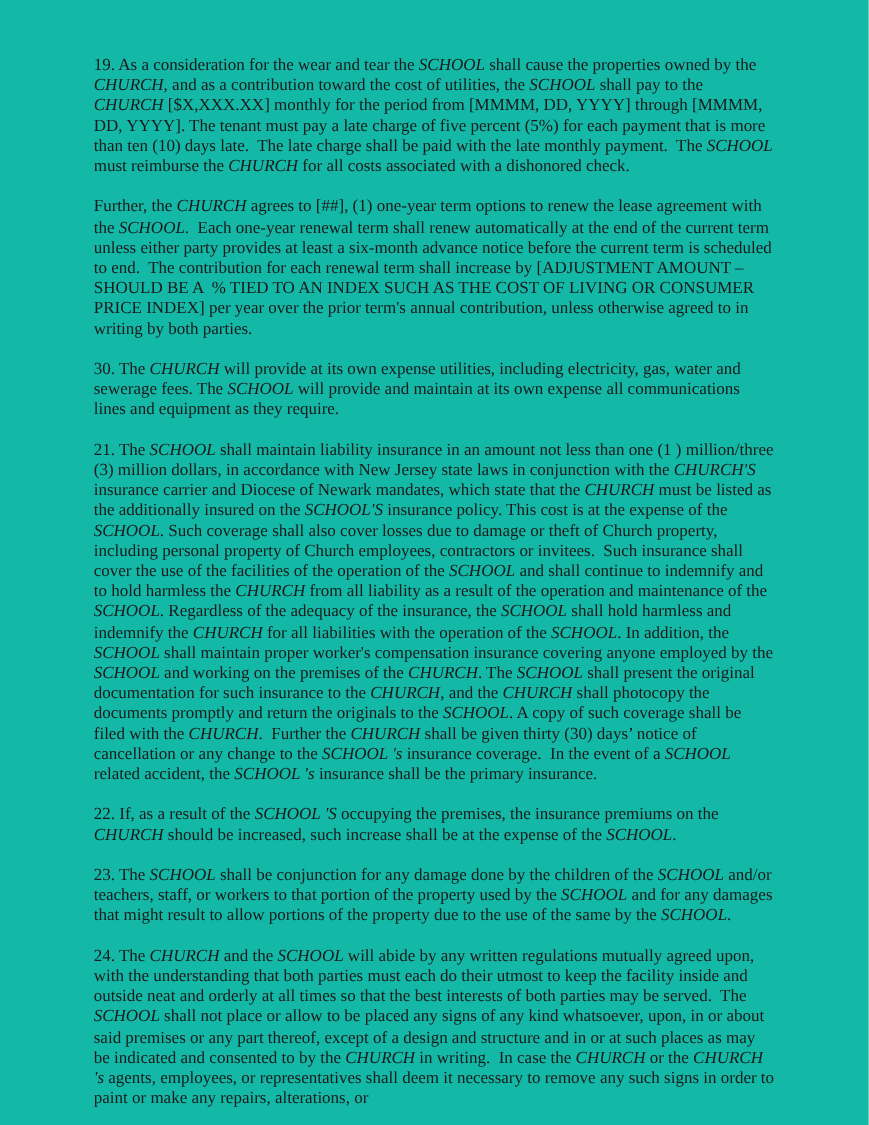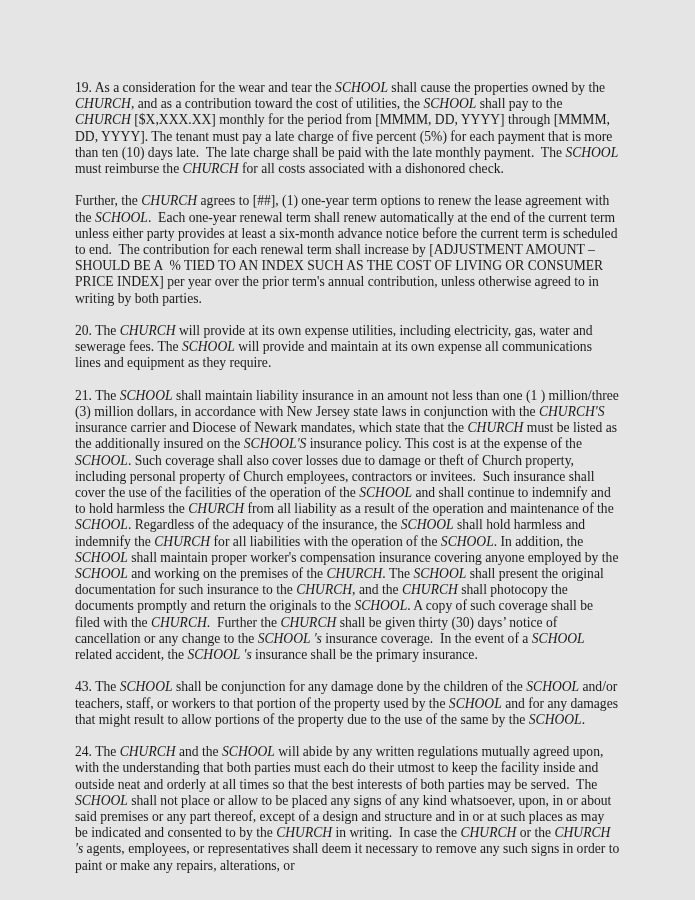--- a/index.html
+++ b/index.html
@@ -9,39 +9,40 @@
   }
   body {
     width: 695px;
     height: 900px;
     overflow: hidden;
   }
   .page {
     box-sizing: border-box;
     width: 695px;
     height: 900px;
-    padding: 80px 75px 0 75px;
-    background: #e5e5e5;
+    padding: 44px 75px 0 75px;
+    background: #14b8a6;
     font-family: "Liberation Serif", "DejaVu Serif", serif;
     font-size: 13.6px;
     line-height: 16.2px;
     color: #1a1a1a;
   }
   .para {
     margin: 0 0 16.2px 0;
     text-align: left;
     white-space: pre-wrap;
   }
   .para i {
     font-style: italic;
   }
 </style>
 </head>
 <body>
 
 <div class="page">
   <p class="para"><span>19. As a consideration for the wear and tear the </span><i>SCHOOL</i><span> shall cause the properties owned by the </span><i>CHURCH</i><span>, and as a contribution toward the cost of utilities, the </span><i>SCHOOL</i><span> shall pay to the </span><i>CHURCH</i><span> [$X,XXX.XX] monthly for the period from [MMMM, DD, YYYY] through [MMMM, DD, YYYY]. The tenant must pay a late charge of five percent (5%) for each payment that is more than ten (10) days late.  The late charge shall be paid with the late monthly payment.  The </span><i>SCHOOL</i><span> must reimburse the </span><i>CHURCH</i><span> for all costs associated with a dishonored check.</span></p>
   <p class="para"><span>Further, the </span><i>CHURCH</i><span> agrees to [##], (1) one-year term options to renew the lease agreement with the </span><i>SCHOOL</i><span>.  Each one-year renewal term shall renew automatically at the end of the current term unless either party provides at least a six-month advance notice before the current term is scheduled to end.  The contribution for each renewal term shall increase by [ADJUSTMENT AMOUNT –  SHOULD BE A  % TIED TO AN INDEX SUCH AS THE COST OF LIVING OR CONSUMER PRICE INDEX] per year over the prior term's annual contribution, unless otherwise agreed to in writing by both parties.</span></p>
-  <p class="para"><span>20. The </span><i>CHURCH</i><span> will provide at its own expense utilities, including electricity, gas, water and sewerage fees. The </span><i>SCHOOL</i><span> will provide and maintain at its own expense all communications lines and equipment as they require.</span></p>
+  <p class="para"><span>30. The </span><i>CHURCH</i><span> will provide at its own expense utilities, including electricity, gas, water and sewerage fees. The </span><i>SCHOOL</i><span> will provide and maintain at its own expense all communications lines and equipment as they require.</span></p>
   <p class="para"><span>21. The </span><i>SCHOOL</i><span> shall maintain liability insurance in an amount not less than one (1 ) million/three (3) million dollars, in accordance with New Jersey state laws in conjunction with the </span><i>CHURCH'S</i><span> insurance carrier and Diocese of Newark mandates, which state that the </span><i>CHURCH</i><span> must be listed as the additionally insured on the </span><i>SCHOOL'S</i><span> insurance policy. This cost is at the expense of the </span><i>SCHOOL</i><span>. Such coverage shall also cover losses due to damage or theft of Church property, including personal property of Church employees, contractors or invitees.  Such insurance shall cover the use of the facilities of the operation of the </span><i>SCHOOL</i><span> and shall continue to indemnify and to hold harmless the </span><i>CHURCH</i><span> from all liability as a result of the operation and maintenance of the </span><i>SCHOOL</i><span>. Regardless of the adequacy of the insurance, the </span><i>SCHOOL</i><span> shall hold harmless and indemnify the </span><i>CHURCH</i><span> for all liabilities with the operation of the </span><i>SCHOOL</i><span>. In addition, the </span><i>SCHOOL</i><span> shall maintain proper worker's compensation insurance covering anyone employed by the </span><i>SCHOOL</i><span> and working on the premises of the </span><i>CHURCH</i><span>. The </span><i>SCHOOL</i><span> shall present the original documentation for such insurance to the </span><i>CHURCH</i><span>, and the </span><i>CHURCH</i><span> shall photocopy the documents promptly and return the originals to the </span><i>SCHOOL</i><span>. A copy of such coverage shall be filed with the </span><i>CHURCH</i><span>.  Further the </span><i>CHURCH</i><span> shall be given thirty (30) days’ notice of cancellation or any change to the </span><i>SCHOOL 's</i><span> insurance coverage.  In the event of a </span><i>SCHOOL</i><span> related accident, the </span><i>SCHOOL 's</i><span> insurance shall be the primary insurance.</span></p>
-  <p class="para"><span>43. The </span><i>SCHOOL</i><span> shall be conjunction for any damage done by the children of the </span><i>SCHOOL</i><span> and/or teachers, staff, or workers to that portion of the property used by the </span><i>SCHOOL</i><span> and for any damages that might result to allow portions of the property due to the use of the same by the </span><i>SCHOOL</i><span>.</span></p>
+  <p class="para"><span>22. If, as a result of the </span><i>SCHOOL 'S</i><span> occupying the premises, the insurance premiums on the </span><i>CHURCH</i><span> should be increased, such increase shall be at the expense of the </span><i>SCHOOL</i><span>.</span></p>
+  <p class="para"><span>23. The </span><i>SCHOOL</i><span> shall be conjunction for any damage done by the children of the </span><i>SCHOOL</i><span> and/or teachers, staff, or workers to that portion of the property used by the </span><i>SCHOOL</i><span> and for any damages that might result to allow portions of the property due to the use of the same by the </span><i>SCHOOL</i><span>.</span></p>
   <p class="para"><span>24. The </span><i>CHURCH</i><span> and the </span><i>SCHOOL</i><span> will abide by any written regulations mutually agreed upon, with the understanding that both parties must each do their utmost to keep the facility inside and outside neat and orderly at all times so that the best interests of both parties may be served.  The </span><i>SCHOOL</i><span> shall not place or allow to be placed any signs of any kind whatsoever, upon, in or about said premises or any part thereof, except of a design and structure and in or at such places as may be indicated and consented to by the </span><i>CHURCH</i><span> in writing.  In case the </span><i>CHURCH</i><span> or the </span><i>CHURCH 's</i><span> agents, employees, or representatives shall deem it necessary to remove any such signs in order to paint or make any repairs, alterations, or</span></p>
 </div>
 
 </body></html>

